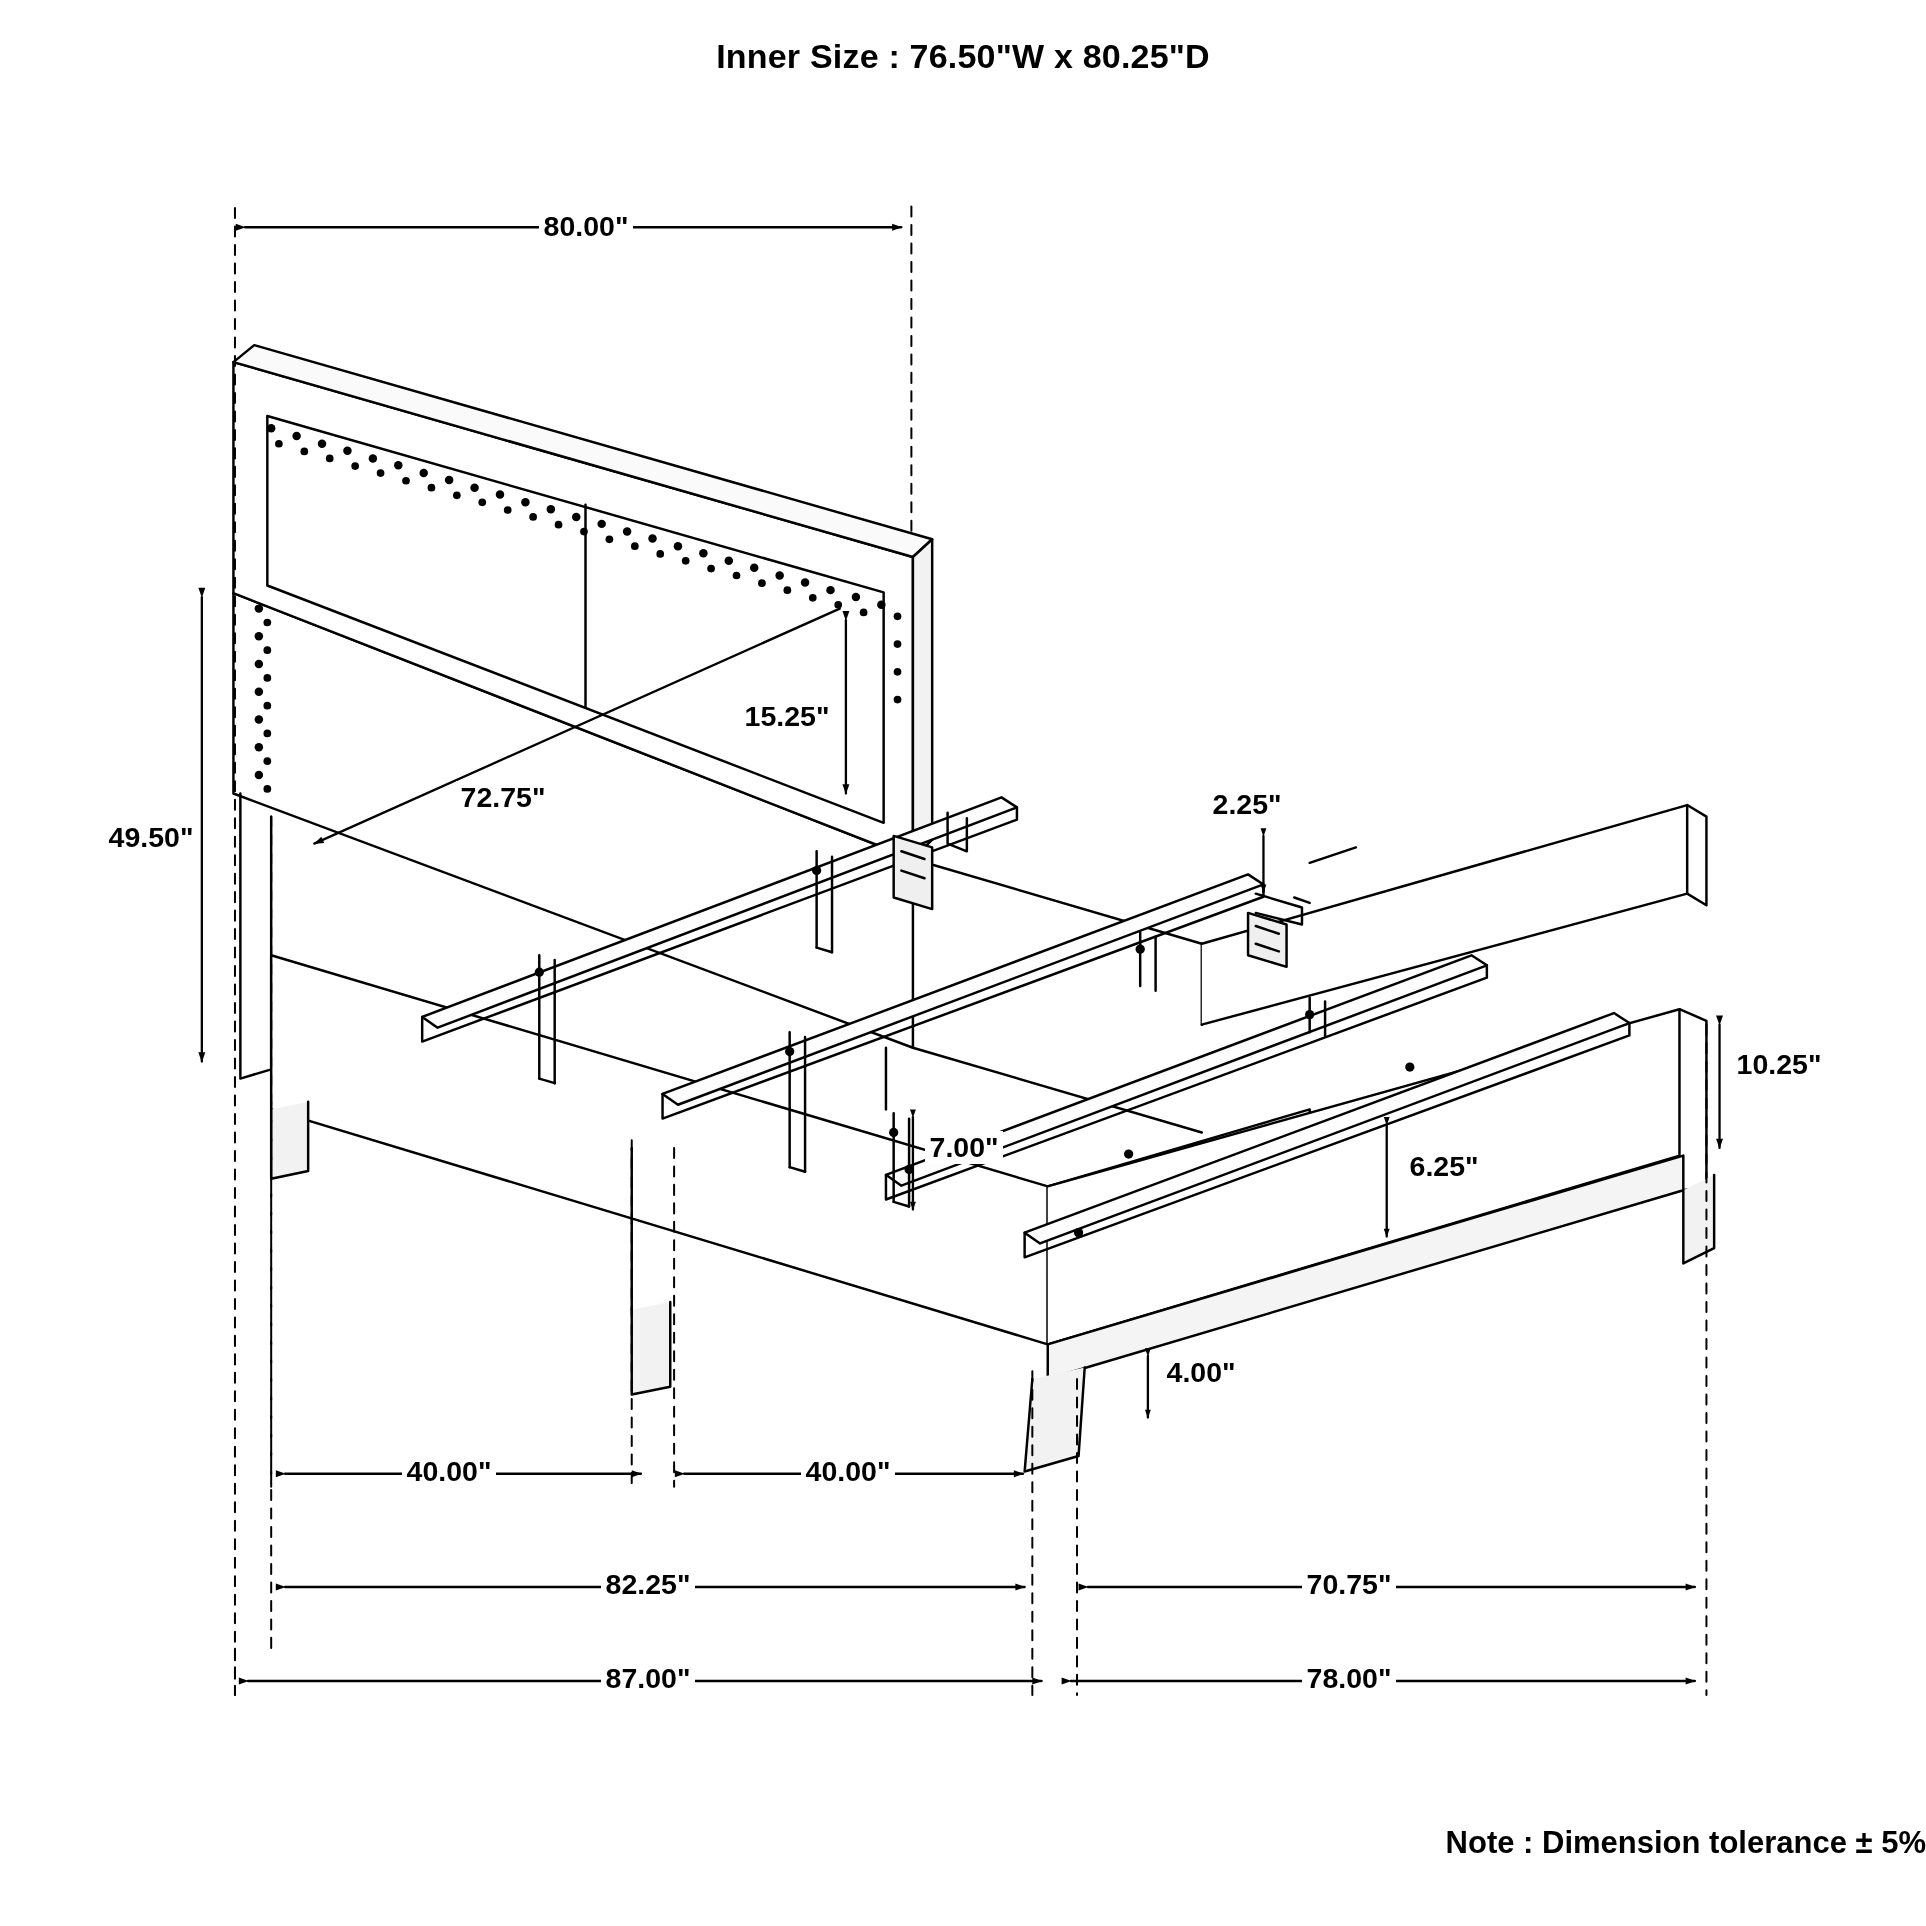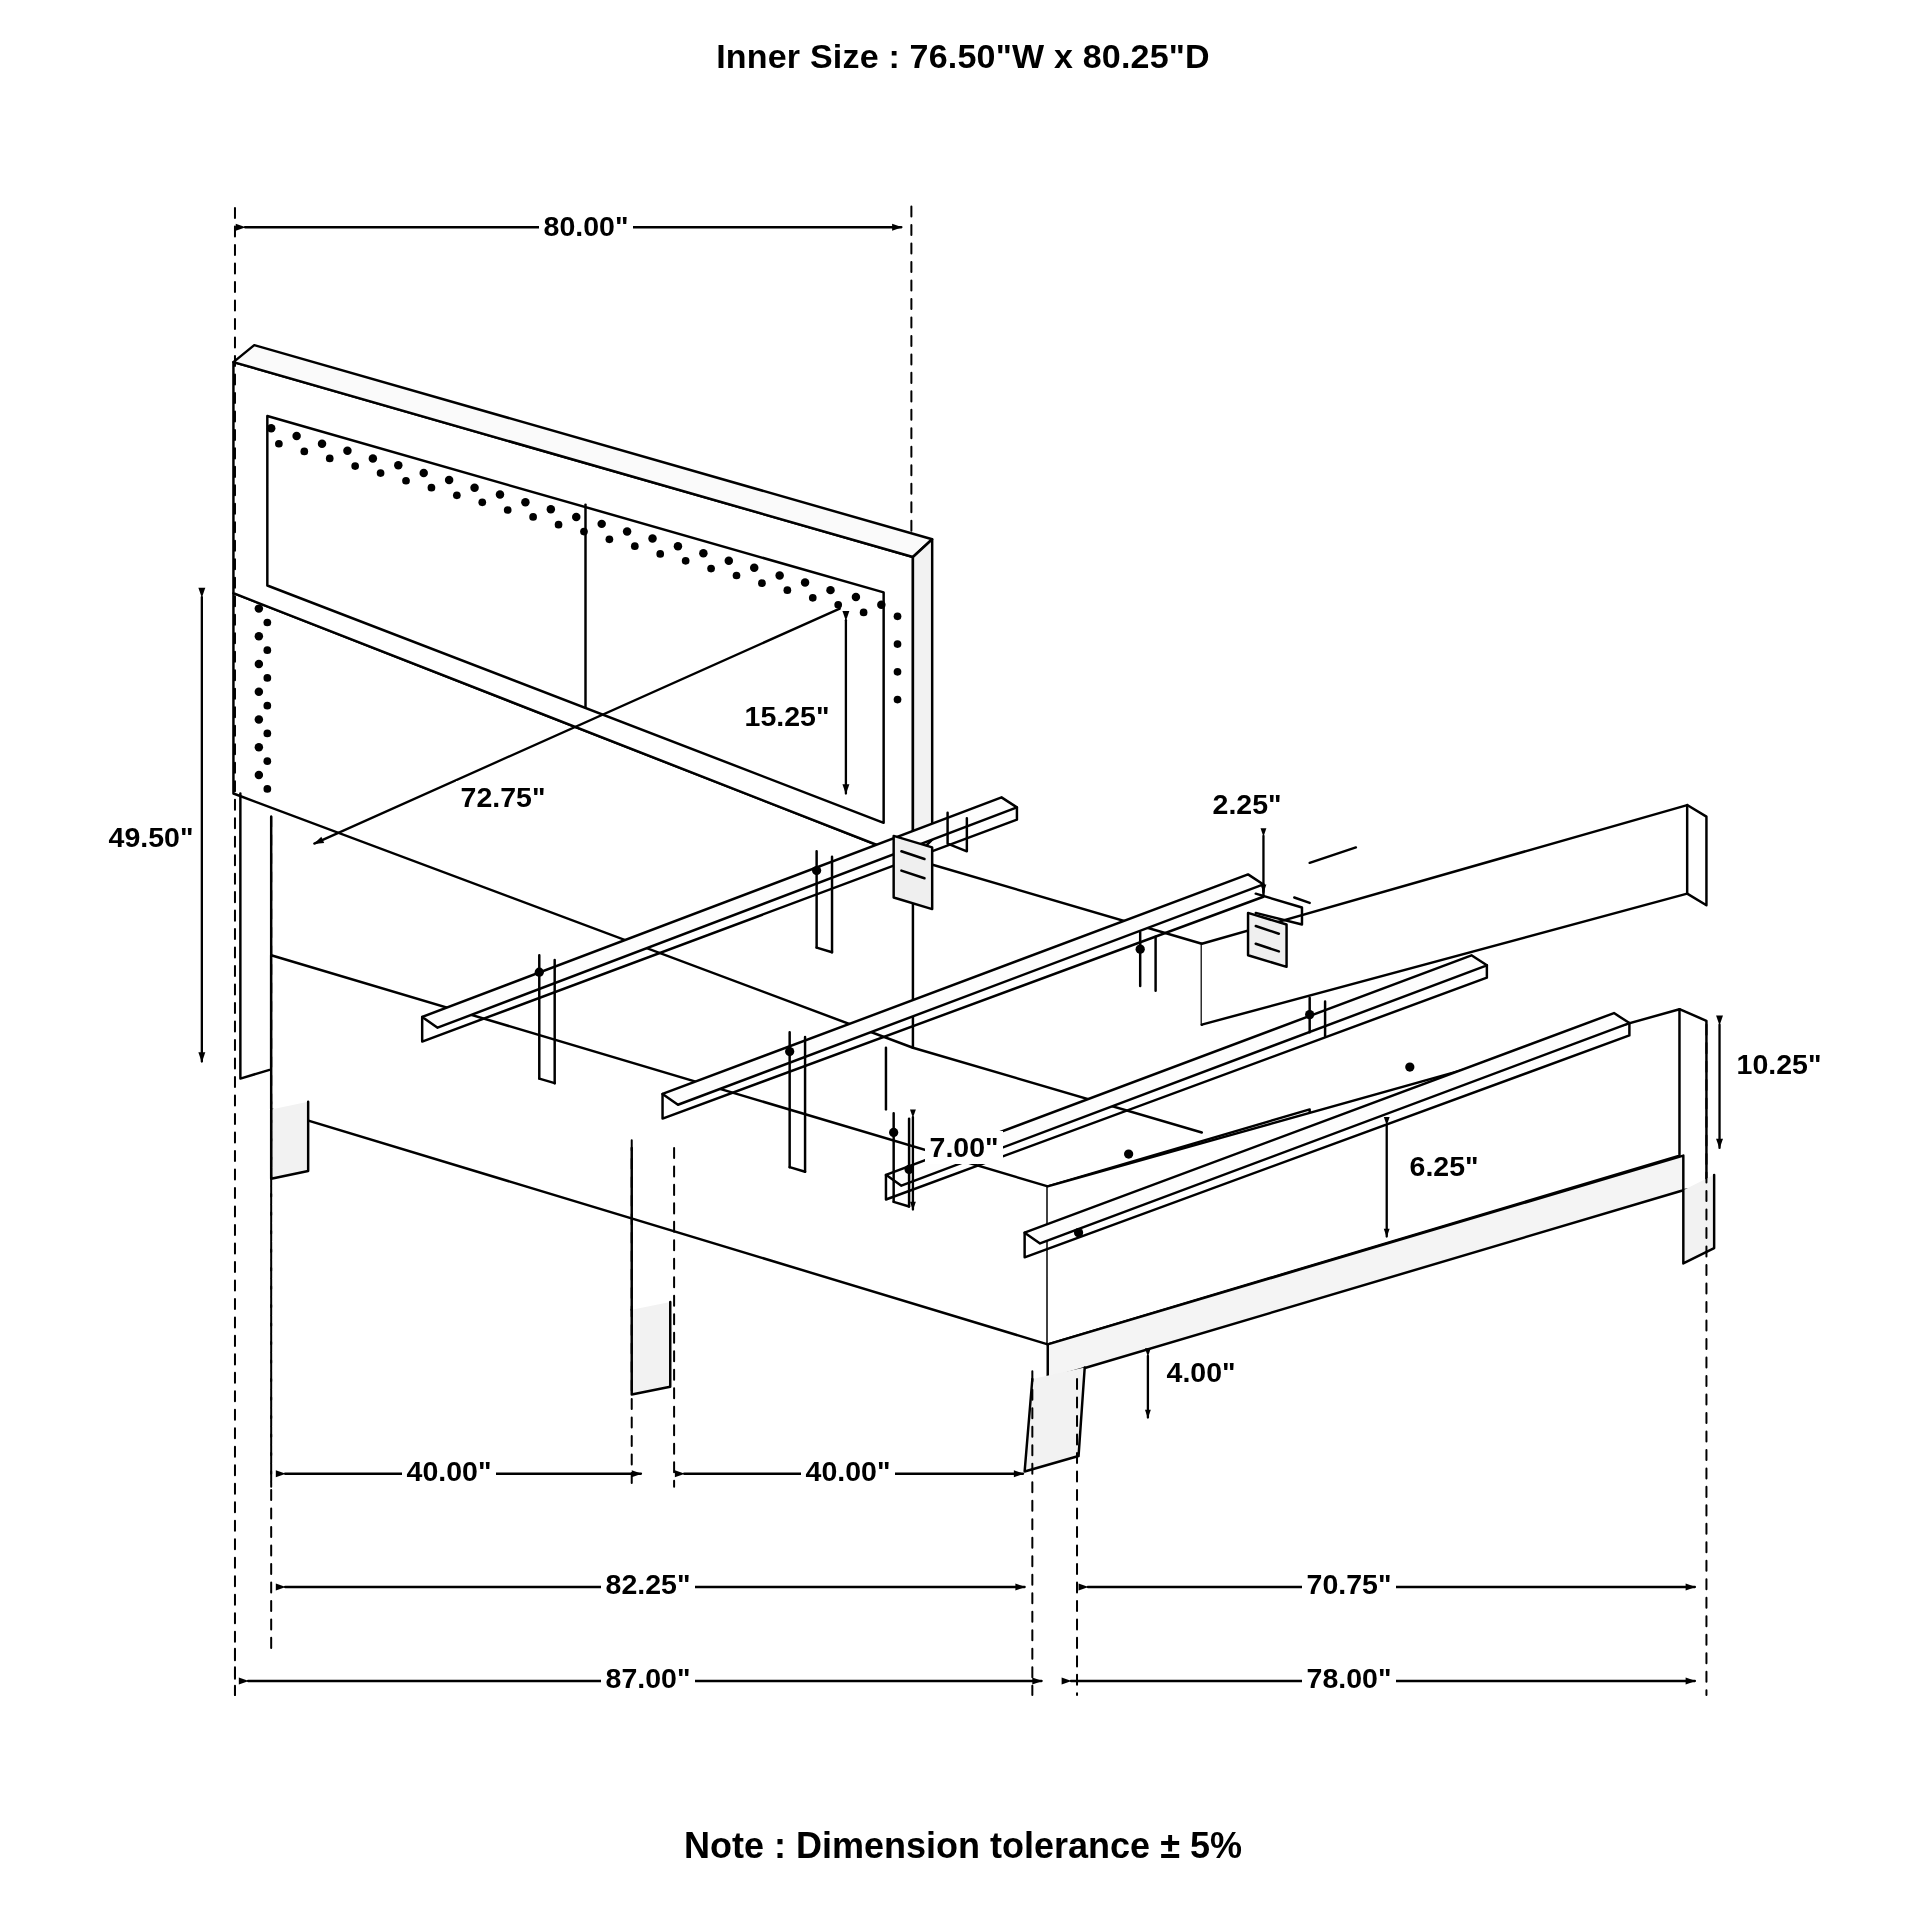--- a/index.html
+++ b/index.html
@@ -3,22 +3,22 @@
 <meta charset="utf-8">
 <style>
   html,body{margin:0;padding:0;background:#ffffff;}
   body{width:1926px;height:1926px;font-family:"Liberation Sans",sans-serif;color:#000;}
   #stage{position:relative;width:1926px;height:1926px;overflow:hidden;}
   .title{
     position:absolute;width:100%;text-align:center;top:37px;
     font-size:34px;font-weight:bold;letter-spacing:0.2px;
   }
   .note{
-    position:absolute;width:100%;text-align:center;top:1825px;
-    font-size:36px;font-weight:bold;
+    position:absolute;width:100%;text-align:right;top:1825px;
+    font-size:31px;font-weight:bold;
   }
   svg#drawing{position:absolute;left:0;top:0;width:1926px;height:1926px;}
   .dimlabel{
     position:absolute;font-size:28.5px;font-weight:bold;white-space:nowrap;
     background:#fff;padding:0 4.6px;
   }
 </style>
 </head>
 <body>
 

